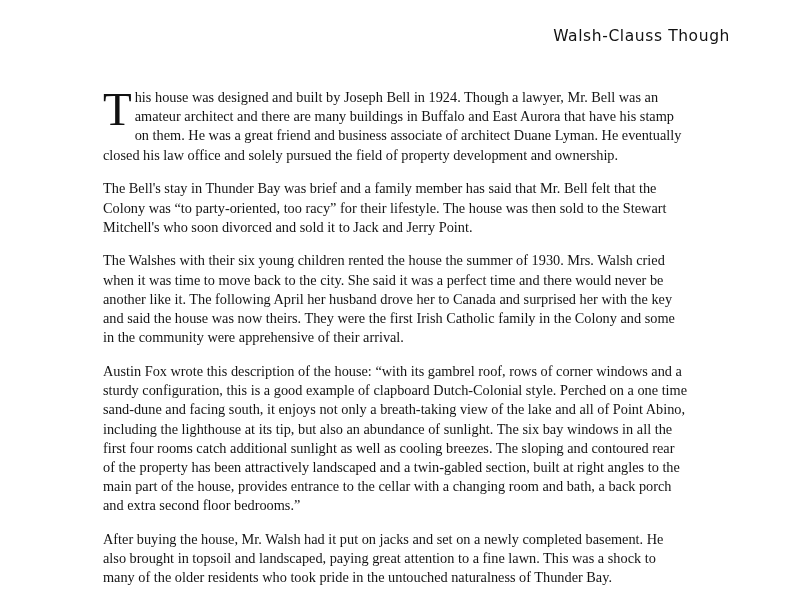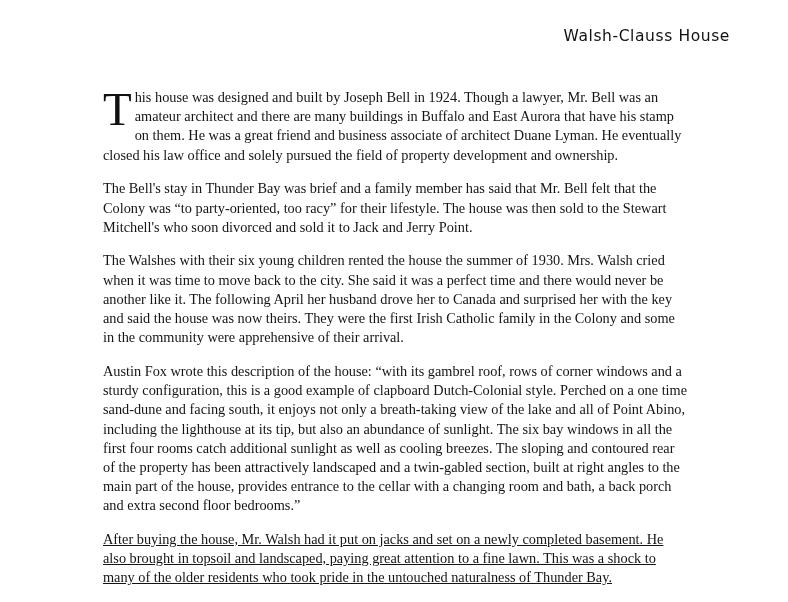--- a/index.html
+++ b/index.html
@@ -38,21 +38,20 @@
   }
   p.para {
     margin: 0 0 14.5px 0;
     font-size: 14.3px;
     line-height: 19.2px;
     text-align: left;
     color: #141414;
   }
   p.para:last-child {
     margin-bottom: 0;
-    text-decoration: underline;
   }
   .first-para {
     position: relative;
     min-height: 48px;
   }
   .dropcap {
     float: left;
     font-family: "Liberation Serif", serif;
     font-size: 47px;
     line-height: 38px;
@@ -85,21 +84,21 @@
     font-family: "DejaVu Sans", sans-serif;
     font-size: 13px;
     color: #111111;
   }
 </style>
 </head>
 <body>
 
 <div class="page">
 
-  <div class="header">Walsh-Clauss House</div>
+  <div class="header">Walsh-Clauss Though</div>
 
   <div class="body-col">
 
     <p class="para first-para"><span class="dropcap">T</span><span>his house was designed and built by Joseph Bell in 1924. Though a lawyer, Mr. Bell was an amateur architect and there are many buildings in Buffalo and East Aurora that have his stamp on them. He was a great friend and business associate of architect Duane Lyman.  He eventually closed his law office and solely pursued the field of property development and ownership.</span></p>
 
     <p class="para">The Bell's stay in Thunder Bay was brief and a family member has said that Mr. Bell felt that the Colony was “to party-oriented, too racy” for their lifestyle. The house was then sold to the Stewart Mitchell's who soon divorced and sold it to Jack and Jerry Point.</p>
 
     <p class="para">The Walshes with their six young children rented the house the summer of 1930. Mrs. Walsh cried when it was time to move back to the city. She said it was a perfect time and there would never be another like it. The following April her husband drove her to Canada and surprised her with the key and said the house was now theirs. They were the first Irish Catholic family in the Colony and some in the community were apprehensive of their arrival.</p>
 
     <p class="para">Austin Fox wrote this description of the house: “with its gambrel roof, rows of corner windows and a sturdy configuration, this is a good example of clapboard Dutch-Colonial style. Perched on a one time sand-dune and facing south, it enjoys not only a breath-taking view of the lake and all of Point Abino, including the lighthouse at its tip, but also an abundance of sunlight. The six bay windows in all the first four rooms catch additional sunlight as well as cooling breezes. The sloping and contoured rear of the property has been attractively landscaped and a twin-gabled section, built at right angles to the main part of the house, provides entrance to the cellar with a changing room and bath, a back porch and extra second floor bedrooms.”</p>

